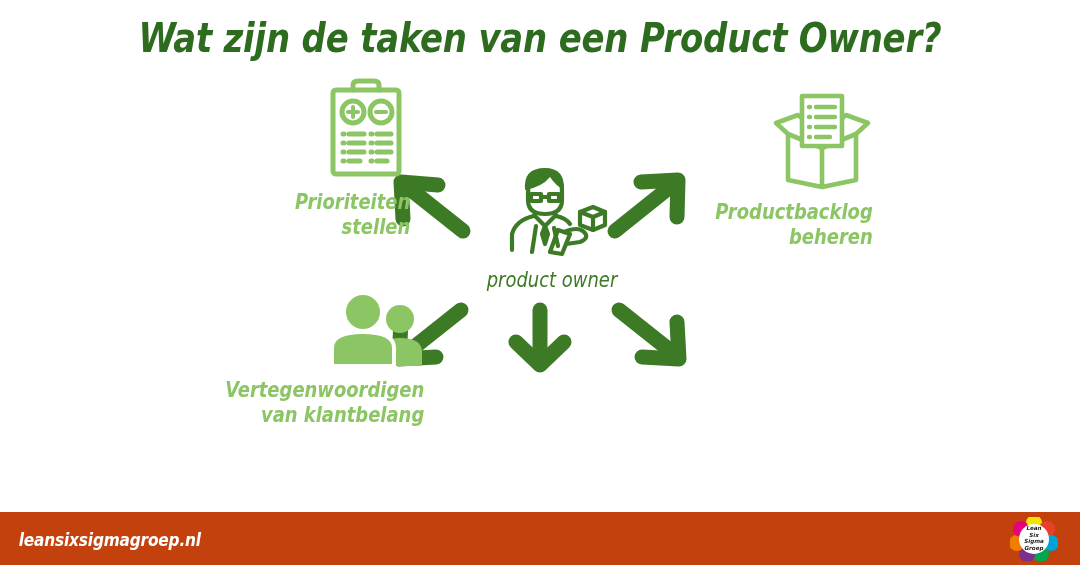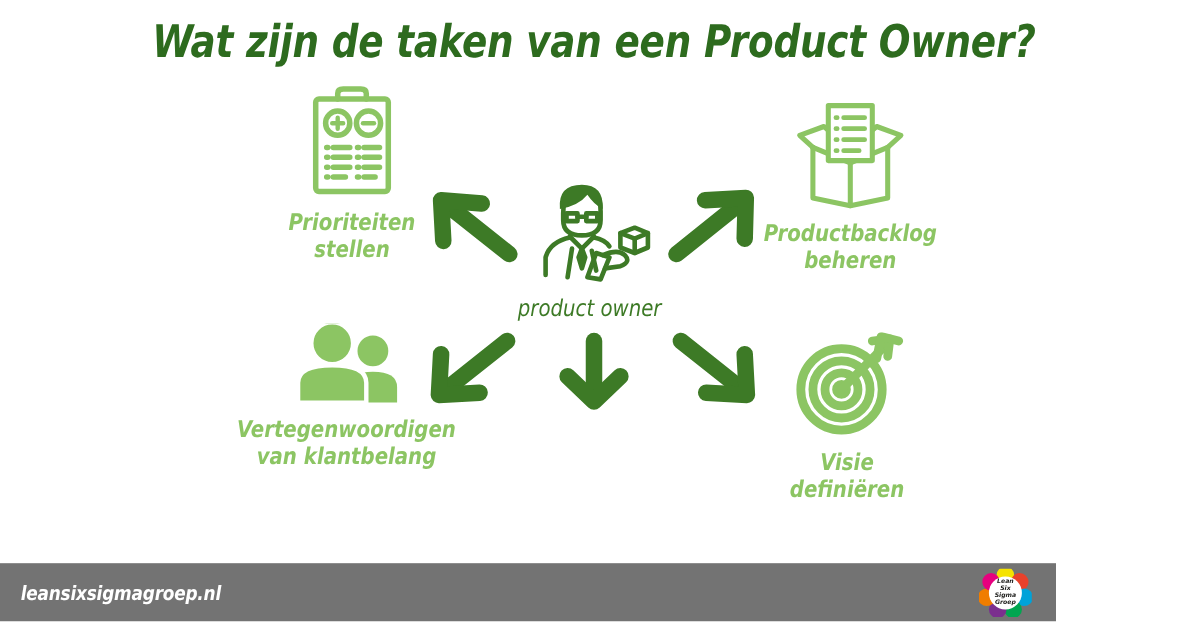--- a/index.html
+++ b/index.html
@@ -19,48 +19,48 @@
     text-align:center;
     font-family:"DejaVu Sans Condensed","DejaVu Sans","Liberation Sans",sans-serif;
     font-style:italic;font-weight:700;
     font-size:41px;letter-spacing:-0.2px;
     color:#2d6b1e;
     white-space:nowrap;
     transform:scaleX(0.92);
   }
 
   
-  .node{position:absolute;text-align:center;}
+  .node{position:absolute;text-align:right;}
   .node .caption{
     font-family:"DejaVu Sans Condensed","DejaVu Sans","Liberation Sans",sans-serif;
     font-style:italic;font-weight:600;
     font-size:21px;line-height:25px;
     color:#8cc563;
     white-space:pre-line;
     margin-top:6px;
     transform:scaleX(0.95);
   }
   .node .icon{display:block;margin:0 auto;}
 
   
-  .center{position:absolute;left:436px;top:160px;width:200px;text-align:center;}
+  .center{position:absolute;left:452px;top:160px;width:200px;text-align:center;}
   .center .caption{
     font-family:"DejaVu Sans Condensed","DejaVu Sans","Liberation Sans",sans-serif;
     font-style:italic;font-weight:400;
     font-size:21px;color:#3d7a26;margin-top:4px;
     transform:scaleX(0.95);
   }
 
   
   .arrow{position:absolute;}
 
   
   .footer{
-    position:absolute;left:0;top:512px;width:960px;height:53px;
-    background:#737373;
+    position:absolute;left:0;top:512px;width:1080px;height:53px;
+    background:#c2410c;
   }
   .footer .url{
     position:absolute;left:14px;top:17px;
     font-family:"DejaVu Sans Condensed","DejaVu Sans","Liberation Sans",sans-serif;
     font-style:italic;font-weight:700;font-size:18px;
     color:#ffffff;letter-spacing:-0.2px;
     transform:scaleX(0.95);
   }
   .footer .logo{position:absolute;right:22px;top:5px;width:48px;height:44px;}
 </style>
@@ -220,40 +220,20 @@
           <circle cx="41" cy="18" r="19" stroke="#ffffff" stroke-width="4"></circle>
           <path d="M10 72 L10 54 Q10 38 41 38 Q72 38 72 54 L72 72 Z" stroke="#ffffff" stroke-width="4"></path>
         </g>
       </svg>
     </span>
     <div class="caption">Vertegenwoordigen
 van klantbelang</div>
   </div>
 
 
-  <div class="node" style="left:672px;top:302px;width:196px;">
-    <span class="icon">
-      <svg width="106" height="96" viewBox="0 0 106 96" aria-hidden="true">
-        <g fill="none" stroke="#8cc563" stroke-linecap="round" stroke-linejoin="round">
-
-          <circle cx="48" cy="52" r="37" stroke-width="8"></circle>
-          <circle cx="48" cy="52" r="26" stroke-width="8"></circle>
-          <circle cx="48" cy="52" r="15" stroke-width="8"></circle>
-          <circle cx="48" cy="52" r="5" stroke-width="7"></circle>
-
-          <path d="M48 52 L88 12" stroke-width="8"></path>
-
-          <path d="M76 8 L92 6 L90 22" stroke-width="8"></path>
-          <path d="M80 24 L84 4 L100 8" stroke-width="8"></path>
-        </g>
-      </svg>
-    </span>
-    <div class="caption">Visie
-definiëren</div>
-  </div>
 
   <div class="footer">
     <span class="url">leansixsigmagroep.nl</span>
     <span class="logo">
       <svg width="48" height="44" viewBox="0 0 48 44" aria-hidden="true">
         <g>
 
           <circle cx="24" cy="6" r="8" fill="#f5e300"></circle>
           <circle cx="37" cy="12" r="8" fill="#e8412b"></circle>
           <circle cx="41" cy="26" r="8" fill="#00a3d9"></circle>

